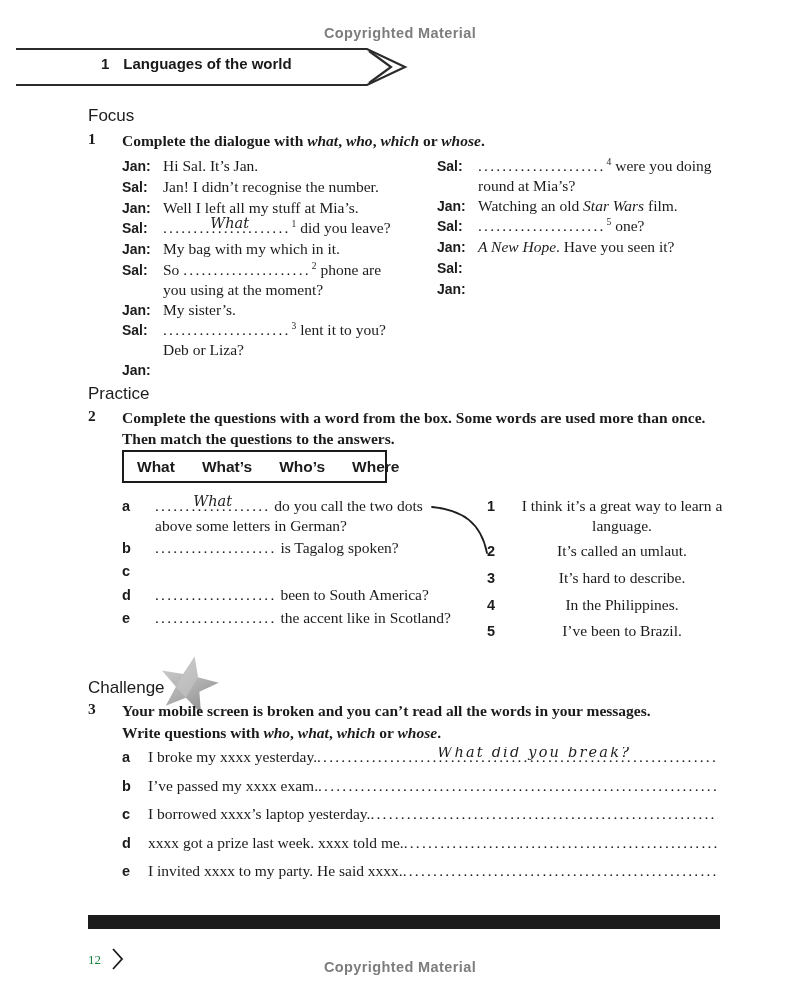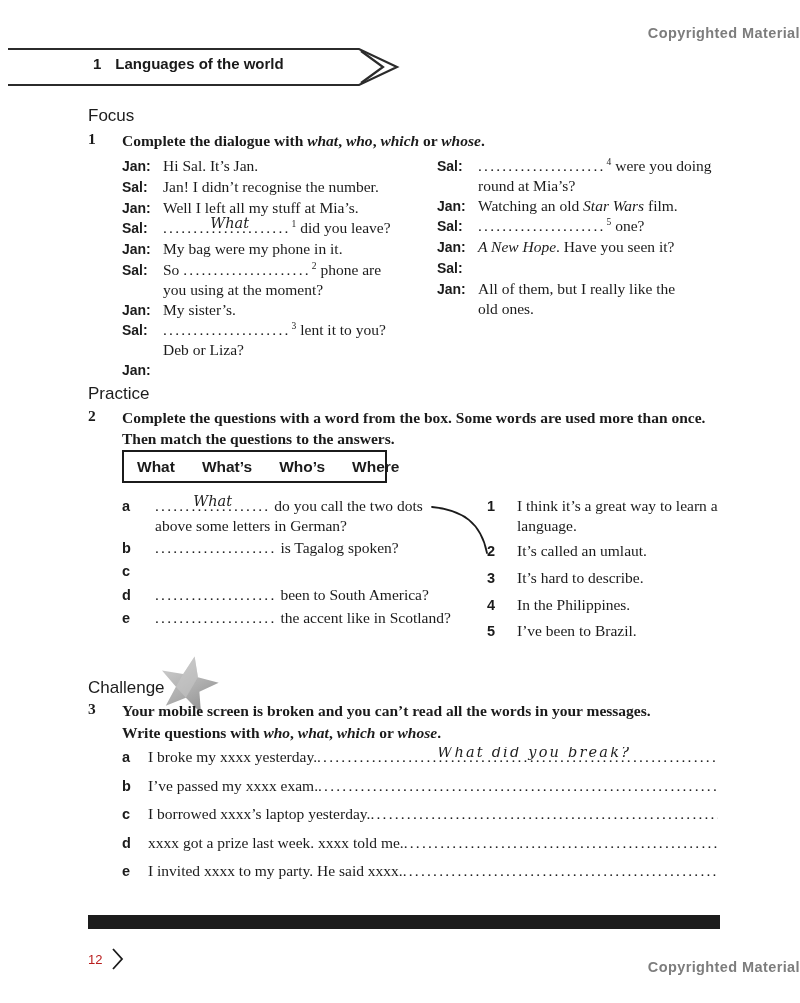--- a/index.html
+++ b/index.html
@@ -2,21 +2,21 @@
 <html><head>
 <meta charset="utf-8">
 <style>
   html,body{margin:0;padding:0;}
   body{
     width:800px;height:1003px;position:relative;background:#ffffff;
     font-family:"Liberation Serif",serif;color:#1b1b1b;overflow:hidden;
   }
   .abs{position:absolute;}
   .sans{font-family:"Liberation Sans",sans-serif;}
-  .copy{width:800px;text-align:right;font-family:"Liberation Sans",sans-serif;
+  .copy{width:800px;text-align:center;font-family:"Liberation Sans",sans-serif;
         font-weight:bold;font-size:14.5px;color:#7d7d7d;letter-spacing:.4px;}
   
   .banner-text{position:absolute;left:85px;top:9px;font-family:"Liberation Sans",sans-serif;
         font-weight:bold;font-size:15px;color:#1a1a1a;}
   .banner-num{display:inline-block;margin-right:14px;}
   
   .sec-head{font-family:"Liberation Sans",sans-serif;font-size:17px;color:#1c1c1c;}
   
   .ex-num{position:absolute;left:88px;font-weight:bold;font-size:15.5px;}
   .instr{position:absolute;left:122px;font-weight:bold;font-size:15.5px;line-height:21px;width:620px;}
@@ -37,37 +37,37 @@
   
   .wordbox{border:2px solid #1b1b1b;width:265px;height:33px;display:flex;align-items:center;
            padding-left:13px;gap:27px;box-sizing:border-box;}
   .wordbox span{font-family:"Liberation Sans",sans-serif;font-weight:bold;font-size:15.5px;}
   
   .q-row{display:flex;margin-bottom:2.5px;line-height:19.8px;font-size:15.5px;}
   .q-label{width:33px;flex:0 0 33px;font-family:"Liberation Sans",sans-serif;font-weight:bold;font-size:14.5px;padding-top:1px;}
   .q-text{width:315px;}
   .a-row{display:flex;margin-bottom:5.8px;line-height:19.8px;font-size:15.5px;}
   .a-num{width:30px;flex:0 0 30px;font-family:"Liberation Sans",sans-serif;font-weight:bold;font-size:14.5px;padding-top:1px;}
-  .a-text{width:210px;}
+  .a-text{width:210px;text-align:center;}
   
   .c-row{display:flex;margin-bottom:8px;line-height:19.6px;font-size:15.5px;}
   .c-label{width:26px;flex:0 0 26px;font-family:"Liberation Sans",sans-serif;font-weight:bold;font-size:14.5px;padding-top:1px;}
   .c-body{flex:1;display:flex;min-width:0;}
   .c-stmt{white-space:nowrap;}
   .c-leader{position:relative;flex:1;overflow:hidden;white-space:nowrap;letter-spacing:2.2px;}
   .c-leader .hand{left:30%;transform:none;}
   .bar{background:#1c1c1c;}
-  .pgnum{font-family:Liberation Sans, sans-serif;font-size:13px;color:#b91c1c;}
+  .pgnum{font-family:Liberation Serif, serif;font-size:13px;color:#15803d;}
 </style>
 </head>
 <body>
 
 <div class="abs copy" style="top:25px;left:0;">Copyrighted Material</div>
 
-<div class="abs" style="left:8px;top:46px;width:400px;height:42px;">
+<div class="abs" style="left:16px;top:46px;width:400px;height:42px;">
   <svg width="400" height="42">
     <path d="M-3 3 L351 3 L389 21 L351 39 L-3 39 Z" fill="#ffffff" stroke="#2b2b2b" stroke-width="2.2"></path>
     <path d="M353 5 L375 21 L353 37" fill="none" stroke="#2b2b2b" stroke-width="2.2"></path>
   </svg>
   <div class="banner-text">
     <span class="banner-num">1</span><span>Languages of the world</span>
   </div>
 </div>
 
 <div class="abs sec-head" style="left:88px;top:106px;">Focus</div>
@@ -86,21 +86,21 @@
     <div class="d-row">
       <div class="d-speaker sans">Jan:</div>
       <div class="d-text"><span>Well I left all my stuff at Mia’s.</span></div>
     </div>
     <div class="d-row">
       <div class="d-speaker sans">Sal:</div>
       <div class="d-text"><span class="blank"><span class="dots">.....................</span><span class="hand">What</span><sup class="bnum">1</sup></span><span> did you leave?</span></div>
     </div>
     <div class="d-row">
       <div class="d-speaker sans">Jan:</div>
-      <div class="d-text"><span>My bag were my phone in it.</span></div>
+      <div class="d-text"><span>My bag with my which in it.</span></div>
     </div>
     <div class="d-row">
       <div class="d-speaker sans">Sal:</div>
       <div class="d-text"><span>So </span><span class="blank"><span class="dots">.....................</span><sup class="bnum">2</sup></span><span> phone are</span><br><span>you using at the moment?</span></div>
     </div>
     <div class="d-row">
       <div class="d-speaker sans">Jan:</div>
       <div class="d-text"><span>My sister’s.</span></div>
     </div>
     <div class="d-row">
@@ -126,21 +126,20 @@
     </div>
     <div class="d-row">
       <div class="d-speaker sans">Jan:</div>
       <div class="d-text"><span class="it">A New Hope</span><span>. Have you seen it?</span></div>
     </div>
     <div class="d-row">
       <div class="d-speaker sans">Sal:</div>
     </div>
     <div class="d-row">
       <div class="d-speaker sans">Jan:</div>
-      <div class="d-text"><span>All of them, but I really like the</span><br><span>old ones.</span></div>
     </div>
   </div>
 
 <div class="abs sec-head" style="left:88px;top:384px;">Practice</div>
 <div class="abs ex-num" style="top:407px;">2</div>
 <div class="abs instr" style="top:407px;">
   <span>Complete the questions with a word from the box. Some words are used more than once.</span><br>
   <span>Then match the questions to the answers.</span>
 </div>
 

